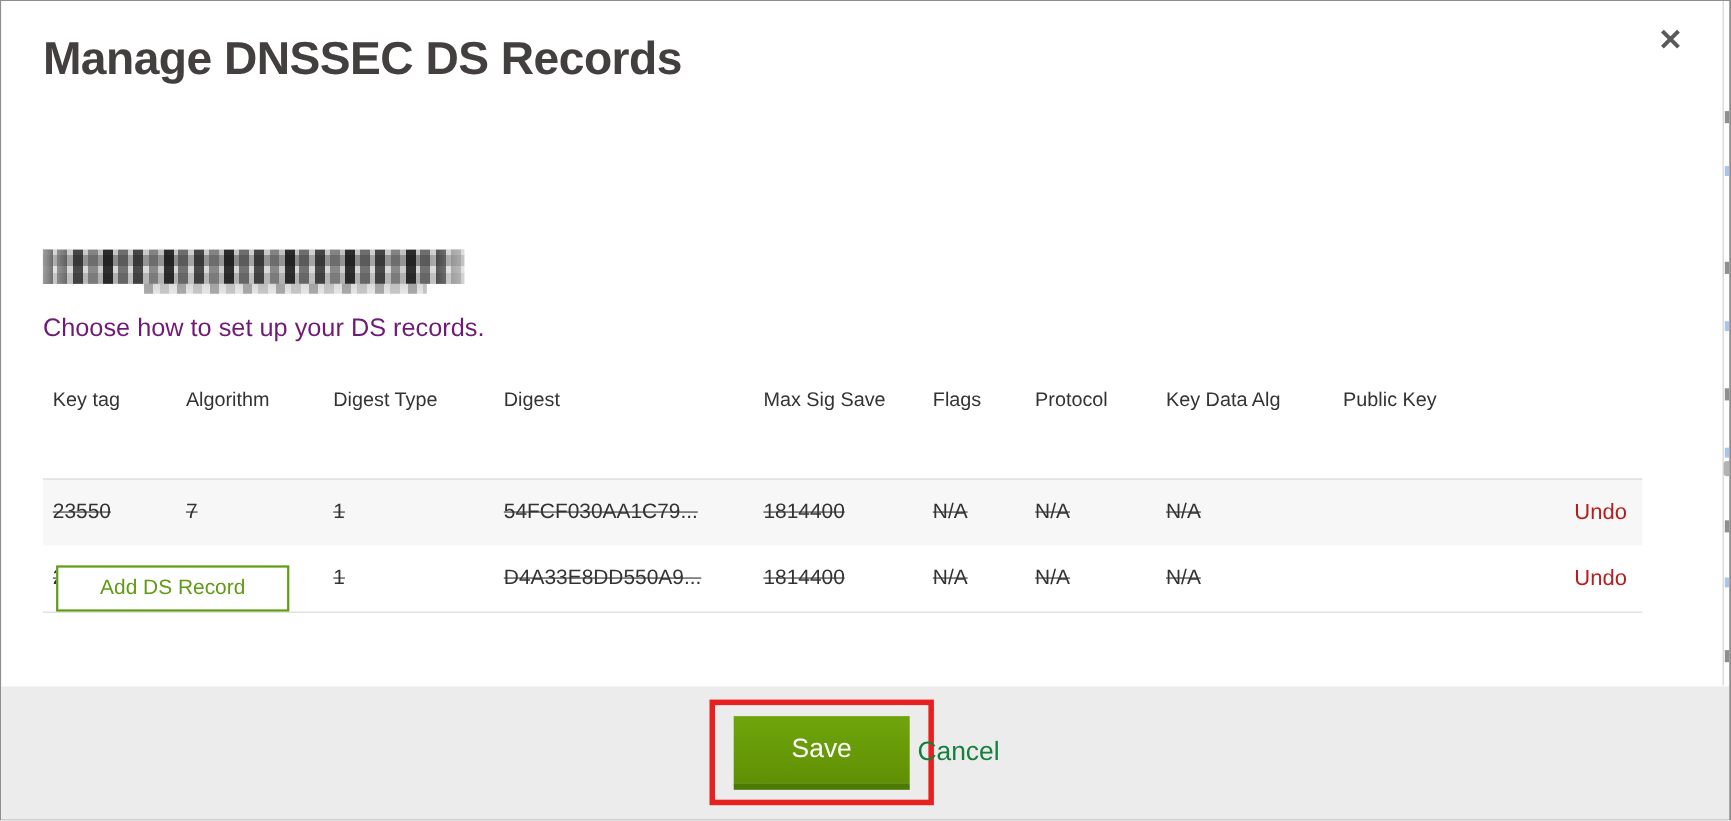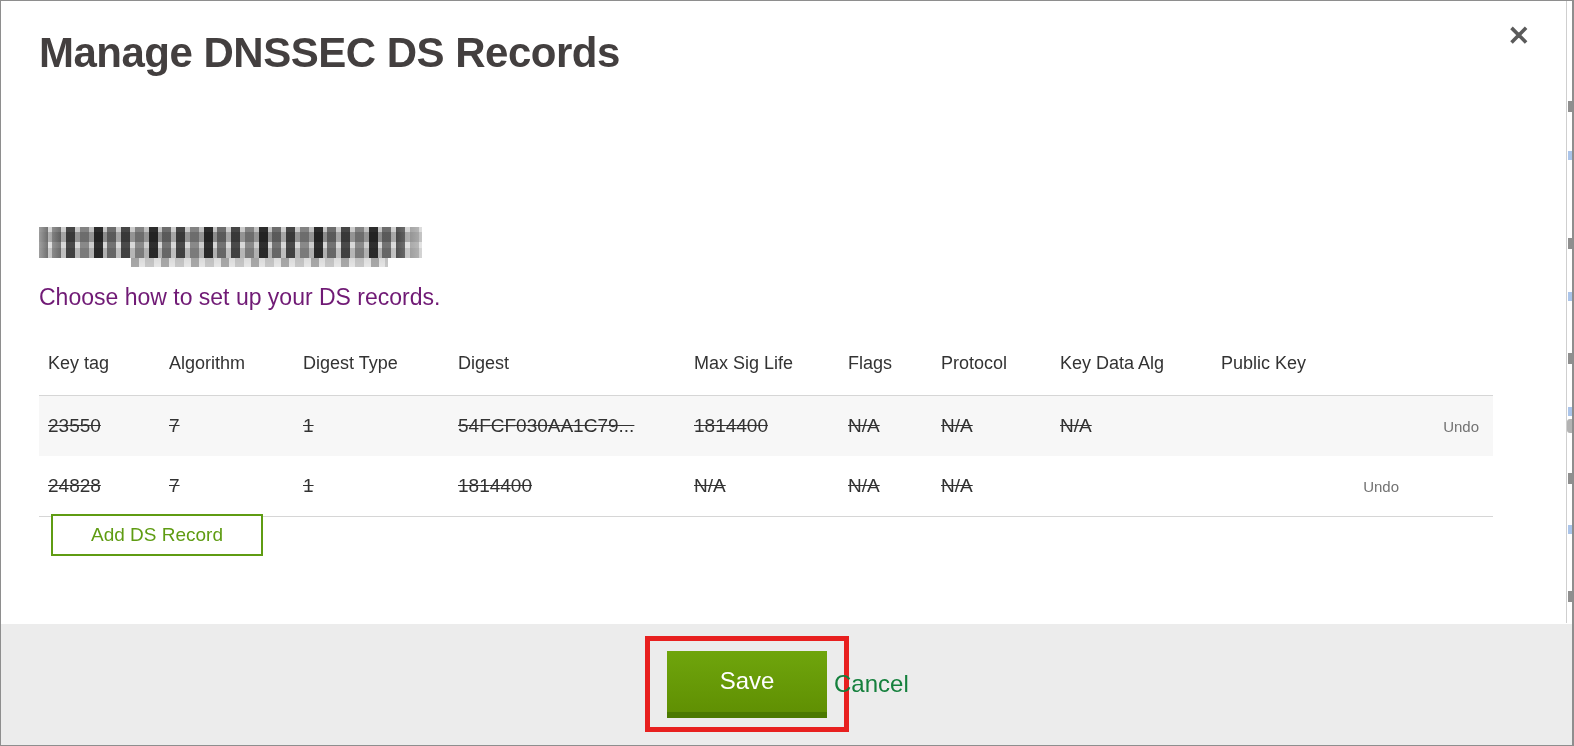--- a/index.html
+++ b/index.html
@@ -62,26 +62,26 @@
   .ds-table { position: absolute; left: 38px; top: 347px; width: 1454px; }
   .grid-row {
     display: grid;
     grid-template-columns: 121px 134px 155px 236px 154px 93px 119px 161px 1fr 80px;
     padding-left: 9px; padding-right: 14px;
     align-items: center;
   }
   .thead { height: 47px; align-items: start; padding-top: 5px; }
   .th { font-size: 18px; color: #333; font-weight: 400; }
   .trow { height: 61px; }
-  .trow.stripe { background: #f7f7f7; border-top: 1px solid #d6d6d6; }
+  .trow.stripe { background: #f7f7f7; border-top: 1px solid #d6d6d6; margin-top: 40px; }
   .trow.last { background: #ffffff; border-bottom: 1px solid #d6d6d6; }
   .cell { font-size: 19px; color: #333; }
   .struck { text-decoration: line-through; }
   .undo-cell { text-align: right; }
-  .undo-link { font-size: 15px; color: #737373; text-decoration: none; cursor: pointer; }
+  .undo-link { font-size: 20px; color: #b91c1c; text-decoration: none; cursor: pointer; }
 
   .add-btn {
     position: absolute; left: 38px; top: 513px;
     width: 212px; height: 42px;
     background: #ffffff;
     border: 2px solid #5f9c13;
     color: #5f9c13;
     font-size: 19px;
     font-family: "Liberation Sans", sans-serif;
     cursor: pointer;
@@ -143,21 +143,21 @@
   <div class="redacted-sub"></div>
 
   <p class="instruction">Choose how to set up your DS records.</p>
 
   <div class="ds-table">
     <div class="grid-row thead">
       <span class="th">Key tag</span>
       <span class="th">Algorithm</span>
       <span class="th">Digest Type</span>
       <span class="th">Digest</span>
-      <span class="th">Max Sig Life</span>
+      <span class="th">Max Sig Save</span>
       <span class="th">Flags</span>
       <span class="th">Protocol</span>
       <span class="th">Key Data Alg</span>
       <span class="th">Public Key</span>
       <span class="th"></span>
     </div>
 
     <div class="grid-row trow stripe">
       <span class="cell struck">23550</span>
       <span class="cell struck">7</span>
@@ -168,20 +168,21 @@
       <span class="cell struck">N/A</span>
       <span class="cell struck">N/A</span>
       <span class="cell struck"></span>
       <span class="cell undo-cell"><a class="undo-link">Undo</a></span>
     </div>
 
     <div class="grid-row trow last">
       <span class="cell struck">24828</span>
       <span class="cell struck">7</span>
       <span class="cell struck">1</span>
+      <span class="cell struck">D4A33E8DD550A9...</span>
       <span class="cell struck">1814400</span>
       <span class="cell struck">N/A</span>
       <span class="cell struck">N/A</span>
       <span class="cell struck">N/A</span>
       <span class="cell struck"></span>
       <span class="cell undo-cell"><a class="undo-link">Undo</a></span>
     </div>
   </div>
 
   <button class="add-btn">Add DS Record</button>

